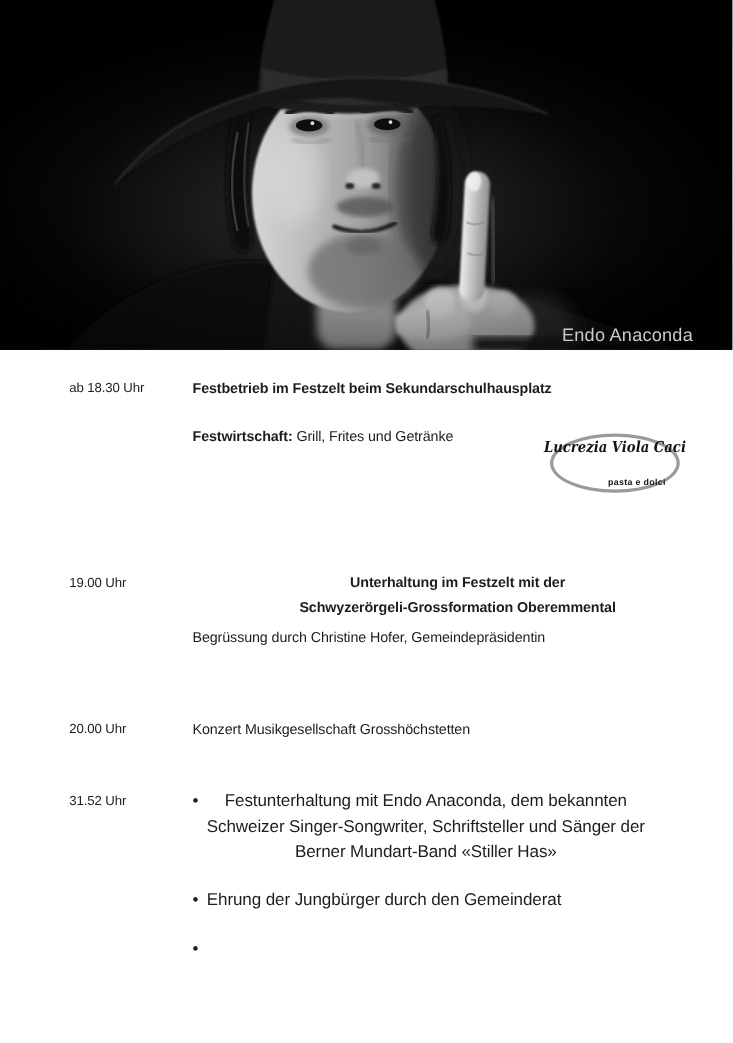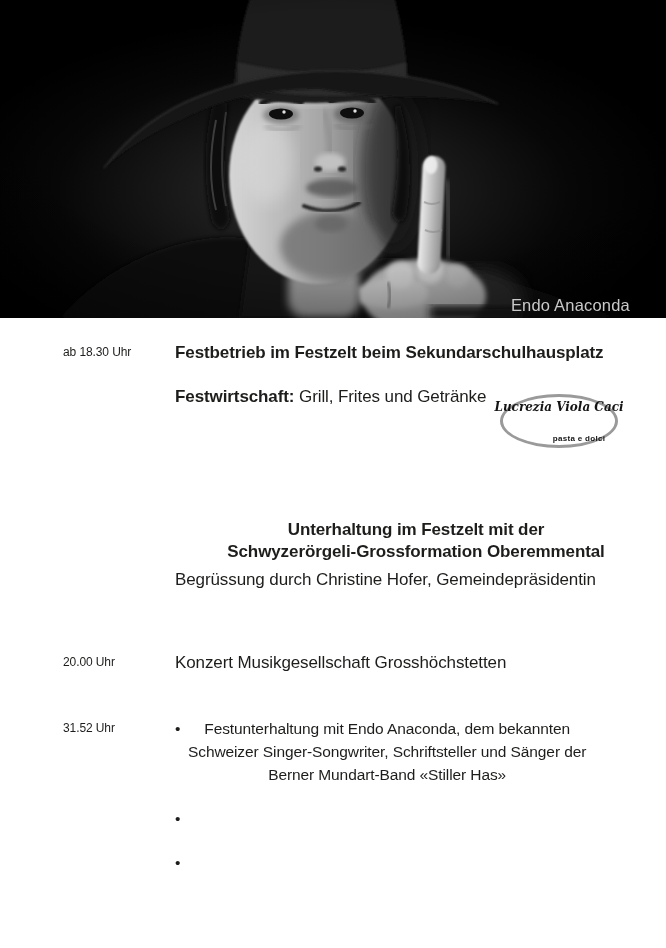--- a/index.html
+++ b/index.html
@@ -14,21 +14,21 @@
     position:absolute;right:36px;top:295px;
     font-size:16.5px;line-height:20px;color:#c9c9c9;letter-spacing:.2px;
   }
   
   .time{
     position:absolute;left:63px;width:110px;
     font-size:12px;line-height:23px;letter-spacing:-.1px;white-space:nowrap;
   }
   .blk{
     position:absolute;left:175px;width:482px;
-    font-size:17px;line-height:23px;letter-spacing:-.1px;
+    font-size:13px;line-height:23px;letter-spacing:-.1px;
   }
   .blk.bold{font-weight:bold;}
   .ml{white-space:pre-line;text-align:center;}
   .lh22{line-height:22px;}
   b{font-weight:bold;}
   
   .bullet{position:absolute;left:175px;width:470px;display:flex;align-items:flex-start;
     font-size:15.5px;line-height:23px;letter-spacing:-.1px;}
   .dot{width:13px;flex:0 0 13px;}
   
@@ -177,37 +177,39 @@
   <div class="blk bold" style="top:341px">Festbetrieb im Festzelt beim Sekundarschulhausplatz</div>
 
   <div class="blk" style="top:385px"><b>Festwirtschaft:</b><span class="ml"> Grill, Frites und Getränke</span></div>
 
 
   <div class="logo">
     <div class="logo-name">Lucrezia Viola Caci</div>
     <div class="logo-tag">pasta e dolci</div>
   </div>
 
+  <div class="time" style="top:519px">19.00 Uhr</div>
   <div class="blk bold ml lh22" style="top:519px">Unterhaltung im Festzelt mit der
 Schwyzerörgeli-Grossformation Oberemmental</div>
   <div class="blk" style="top:568px">Begrüssung durch Christine Hofer, Gemeindepräsidentin</div>
 
   <div class="time" style="top:651px">20.00 Uhr</div>
   <div class="blk" style="top:651px">Konzert Musikgesellschaft Grosshöchstetten</div>
 
   <div class="time" style="top:717px">31.52 Uhr</div>
 
   <div class="bullet" style="top:717px">
     <span class="dot">•</span>
     <span class="ml">Festunterhaltung mit Endo Anaconda, dem bekannten
 Schweizer Singer-Songwriter, Schriftsteller und Sänger der
 Berner Mundart-Band «Stiller Has»</span>
   </div>
 
   <div class="bullet" style="top:807px">
     <span class="dot">•</span>
+    <span class="ml">Ehrung der Jungbürger durch den Gemeinderat</span>
   </div>
 
   <div class="bullet" style="top:851px">
     <span class="dot">•</span>
   </div>
 
 </div>
 
 </body></html>

